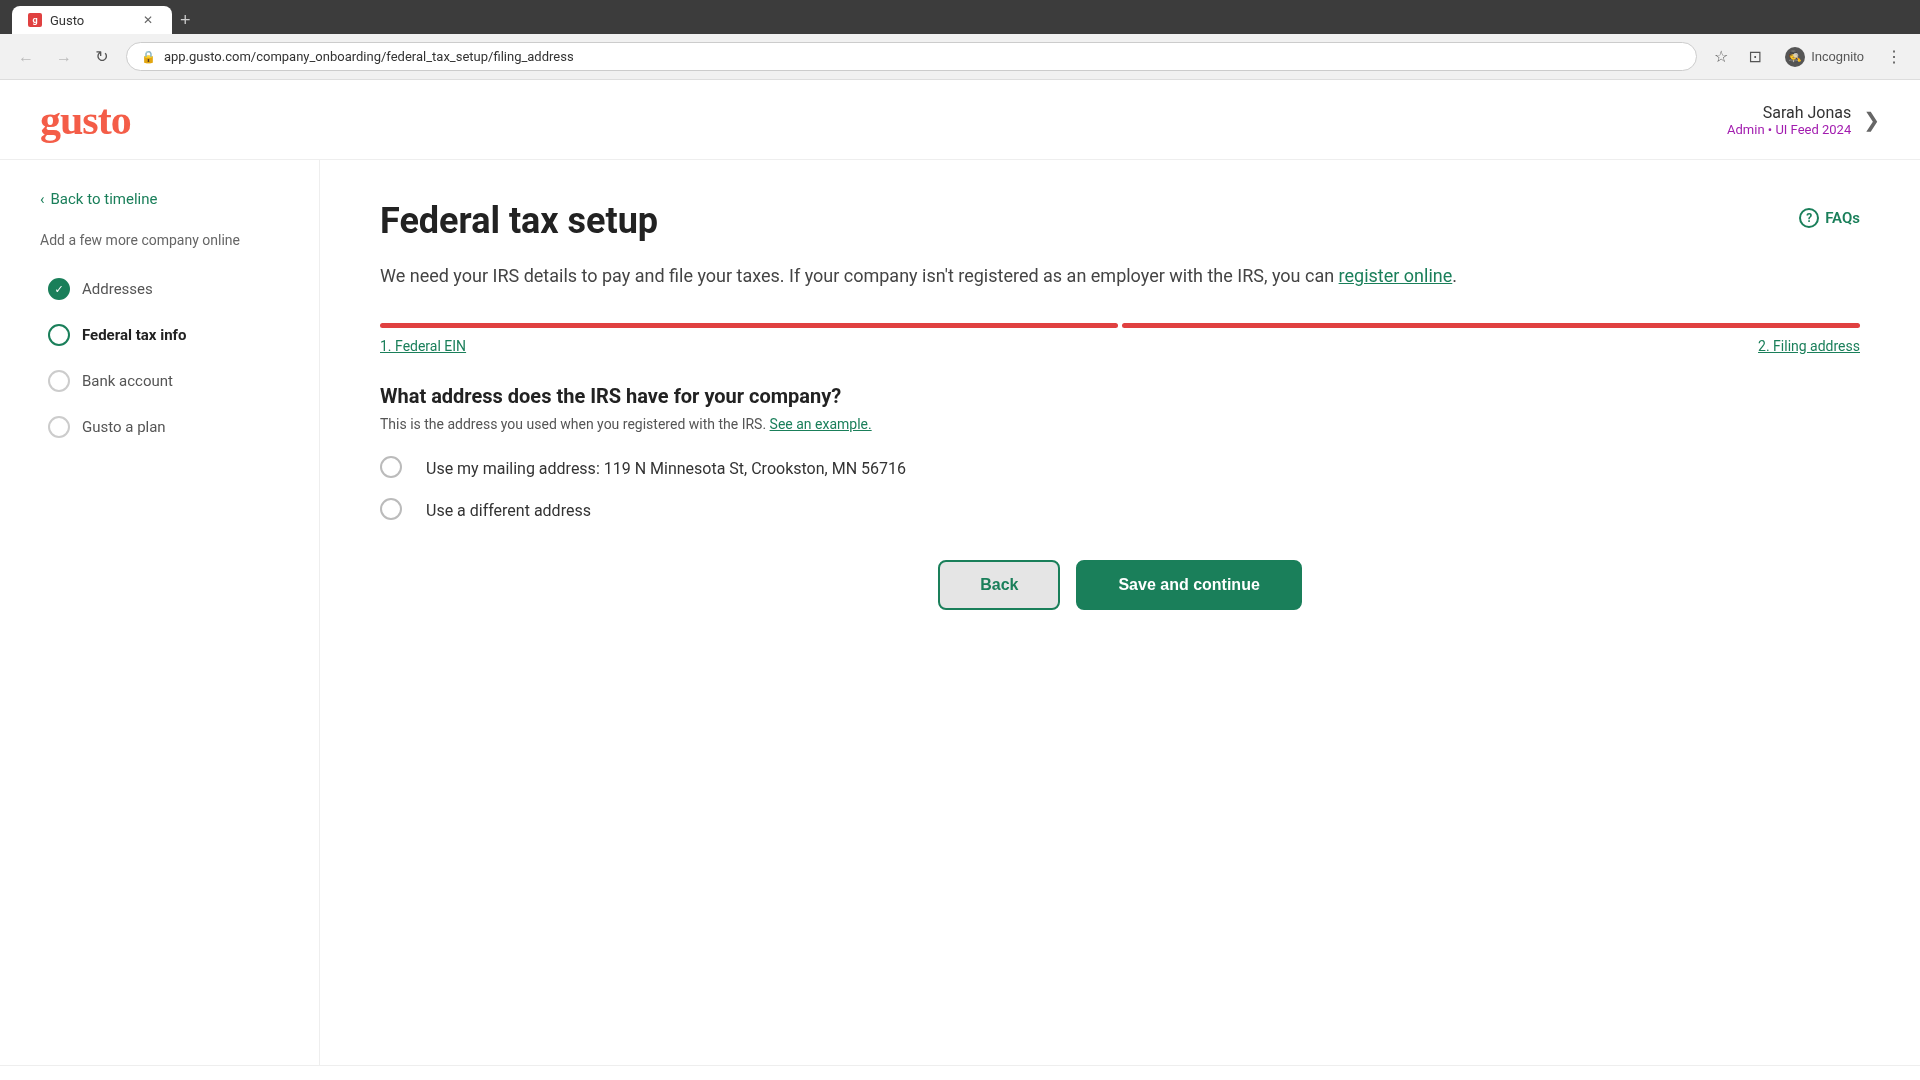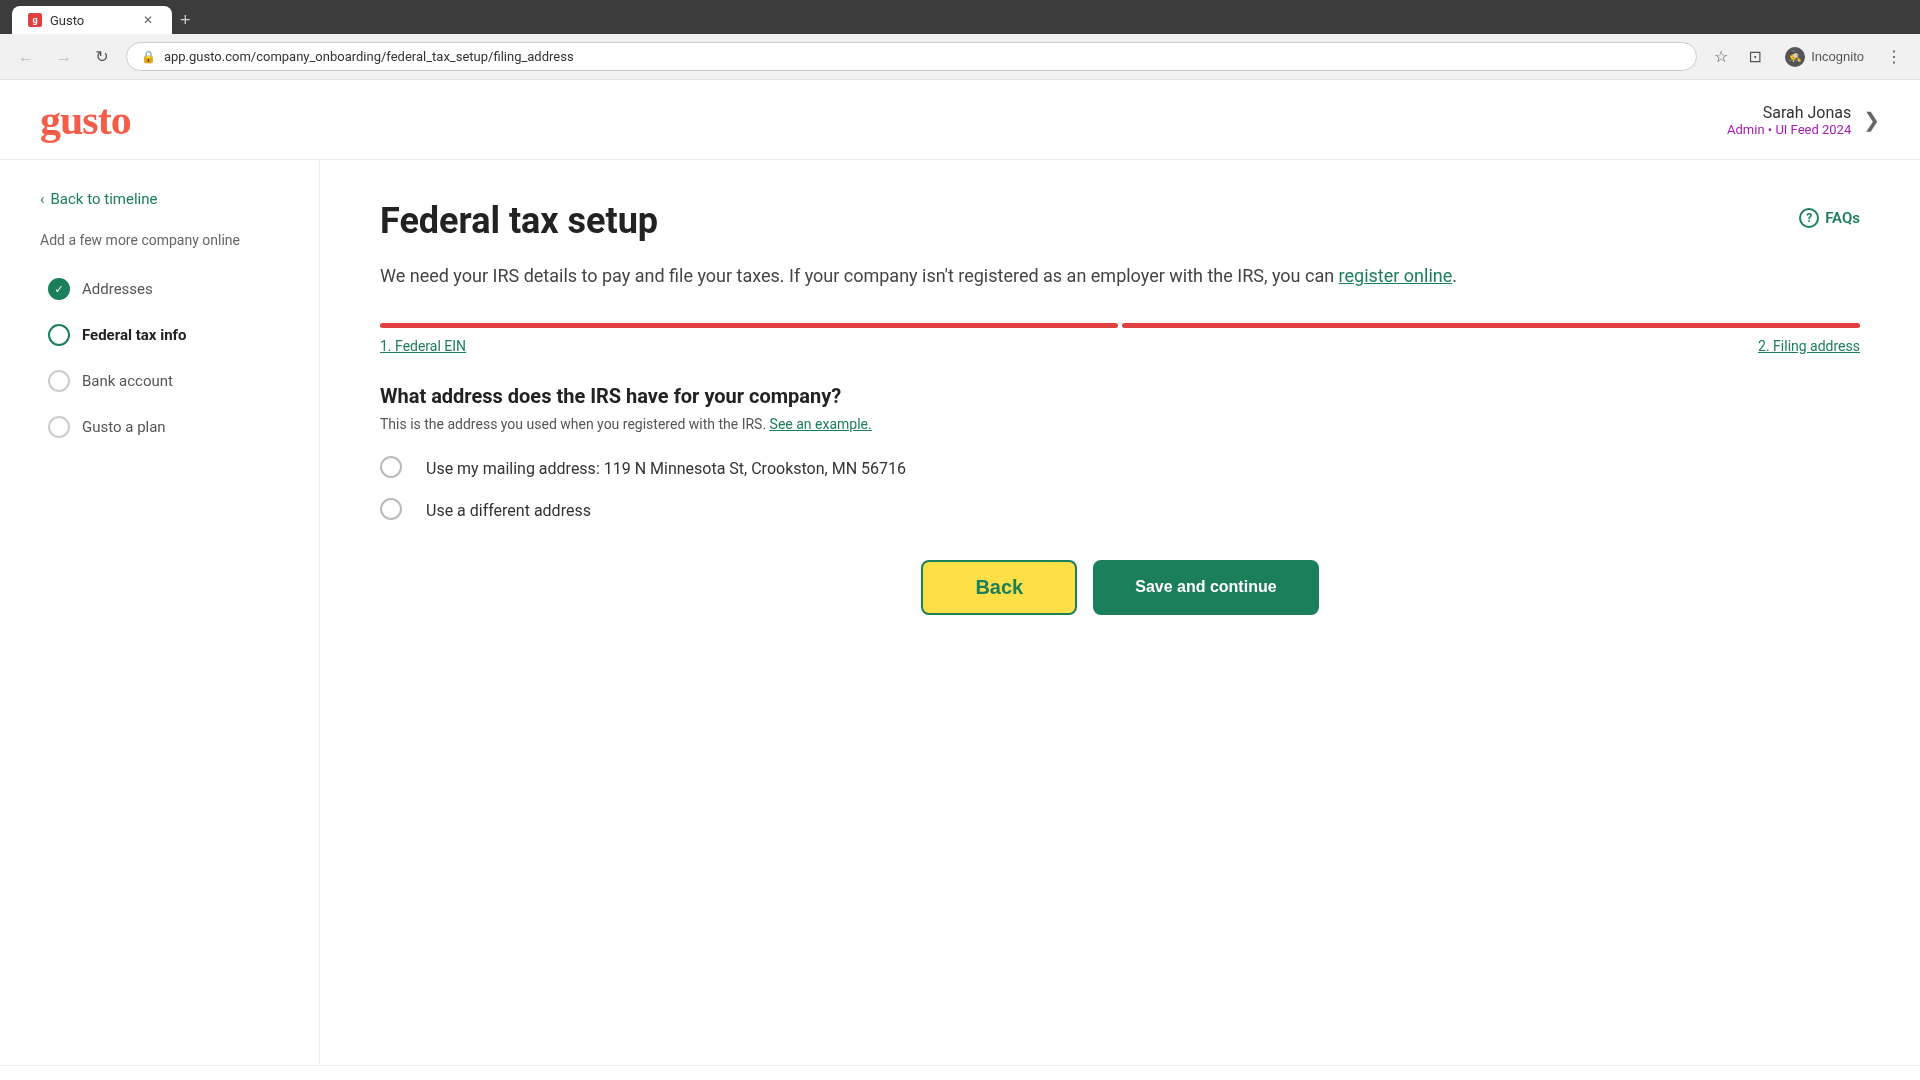--- a/index.html
+++ b/index.html
@@ -209,23 +209,23 @@
       flex-shrink: 0;
     }
     .radio-label { font-size: 16px; color: #333; }
 
     
     .button-row {
       display: flex; gap: 16px; justify-content: center;
       margin-top: 40px;
     }
     .btn-back {
-      background: #fde047; border: 2px solid #1a7f5a;
-      color: #1a7f5a; font-size: 20px; font-weight: 600;
-      padding: 14px 52px; border-radius: 8px; cursor: pointer;
+      background: #e5e5e5; border: 2px solid #1a7f5a;
+      color: #1a7f5a; font-size: 16px; font-weight: 600;
+      padding: 14px 40px; border-radius: 8px; cursor: pointer;
       min-width: 120px;
     }
     .btn-save {
       background: #1a7f5a; border: 2px solid #1a7f5a;
       color: #fff; font-size: 16px; font-weight: 600;
       padding: 14px 40px; border-radius: 8px; cursor: pointer;
       min-width: 200px;
     }
 
     

